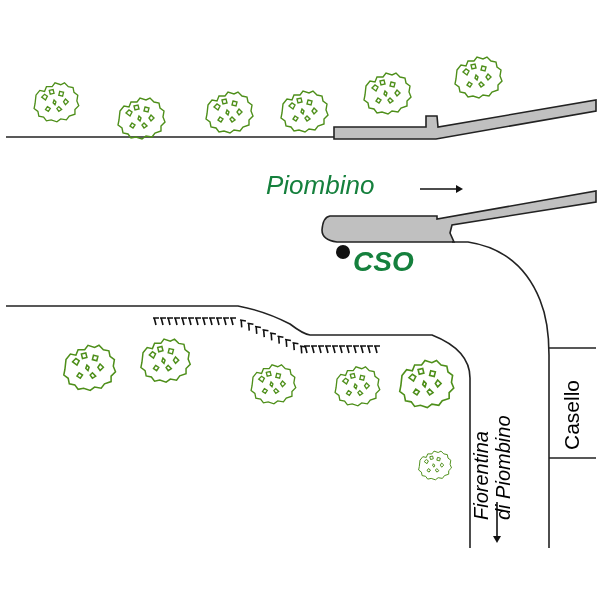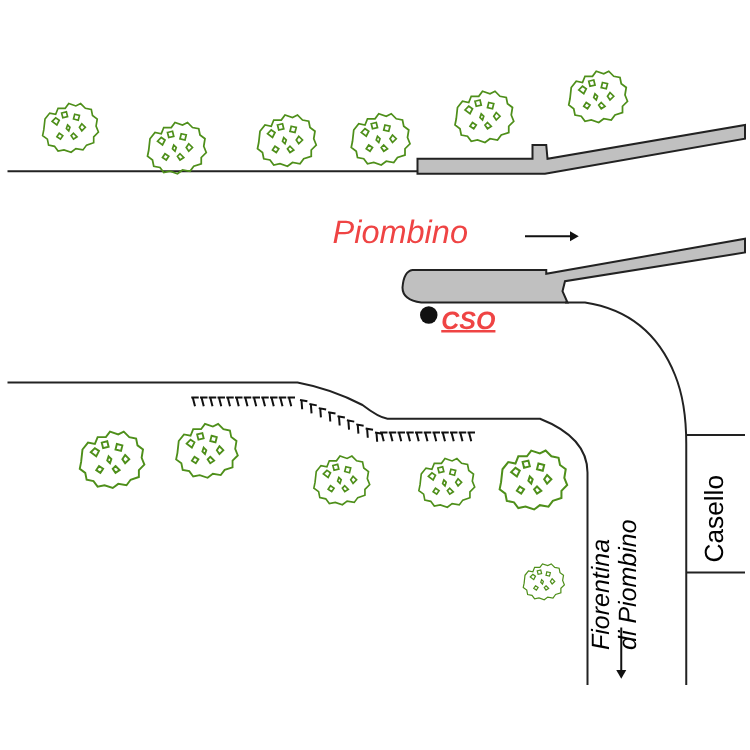--- a/index.html
+++ b/index.html
@@ -1,22 +1,22 @@
 <!DOCTYPE html>
 <html><head>
 <meta charset="utf-8">
 <style>
   html, body { margin: 0; padding: 0; background: #ffffff; }
   body { width: 600px; height: 600px; overflow: hidden; position: relative; font-family: "Liberation Sans", sans-serif; }
   #map { position: absolute; left: 0; top: 0; width: 600px; height: 600px; }
   .road-line { fill: none; stroke: #222; stroke-width: 1.6; }
   .island { fill: #c0c0c0; stroke: #222; stroke-width: 1.6; stroke-linejoin: miter; }
-  .label { position: absolute; white-space: nowrap; color: #ef4444; }
+  .label { position: absolute; white-space: nowrap; color: #15803d; }
   .lbl-piombino { left: 266px; top: 170px; font-size: 26px; font-style: italic; }
-  .lbl-cso { left: 353px; top: 246px; font-size: 20px; font-style: italic; font-weight: bold; text-decoration: underline; }
+  .lbl-cso { left: 353px; top: 246px; font-size: 28px; font-style: italic; font-weight: bold; }
   .lbl-fiorentina { position: absolute; left: 470px; top: 520px; transform-origin: 0 0; transform: rotate(-90deg); font-size: 20px; font-style: italic; line-height: 22px; }
   .lbl-casello { position: absolute; left: 560px; top: 450px; transform-origin: 0 0; transform: rotate(-90deg); font-size: 21px; }
   .tree-leaf { fill: none; stroke: #4e8f1a; stroke-width: 1.4; }
 </style>
 </head>
 <body>
 
 <svg id="map" viewBox="0 0 600 600" xmlns="http://www.w3.org/2000/svg">
   <defs>
     <g id="tree">

